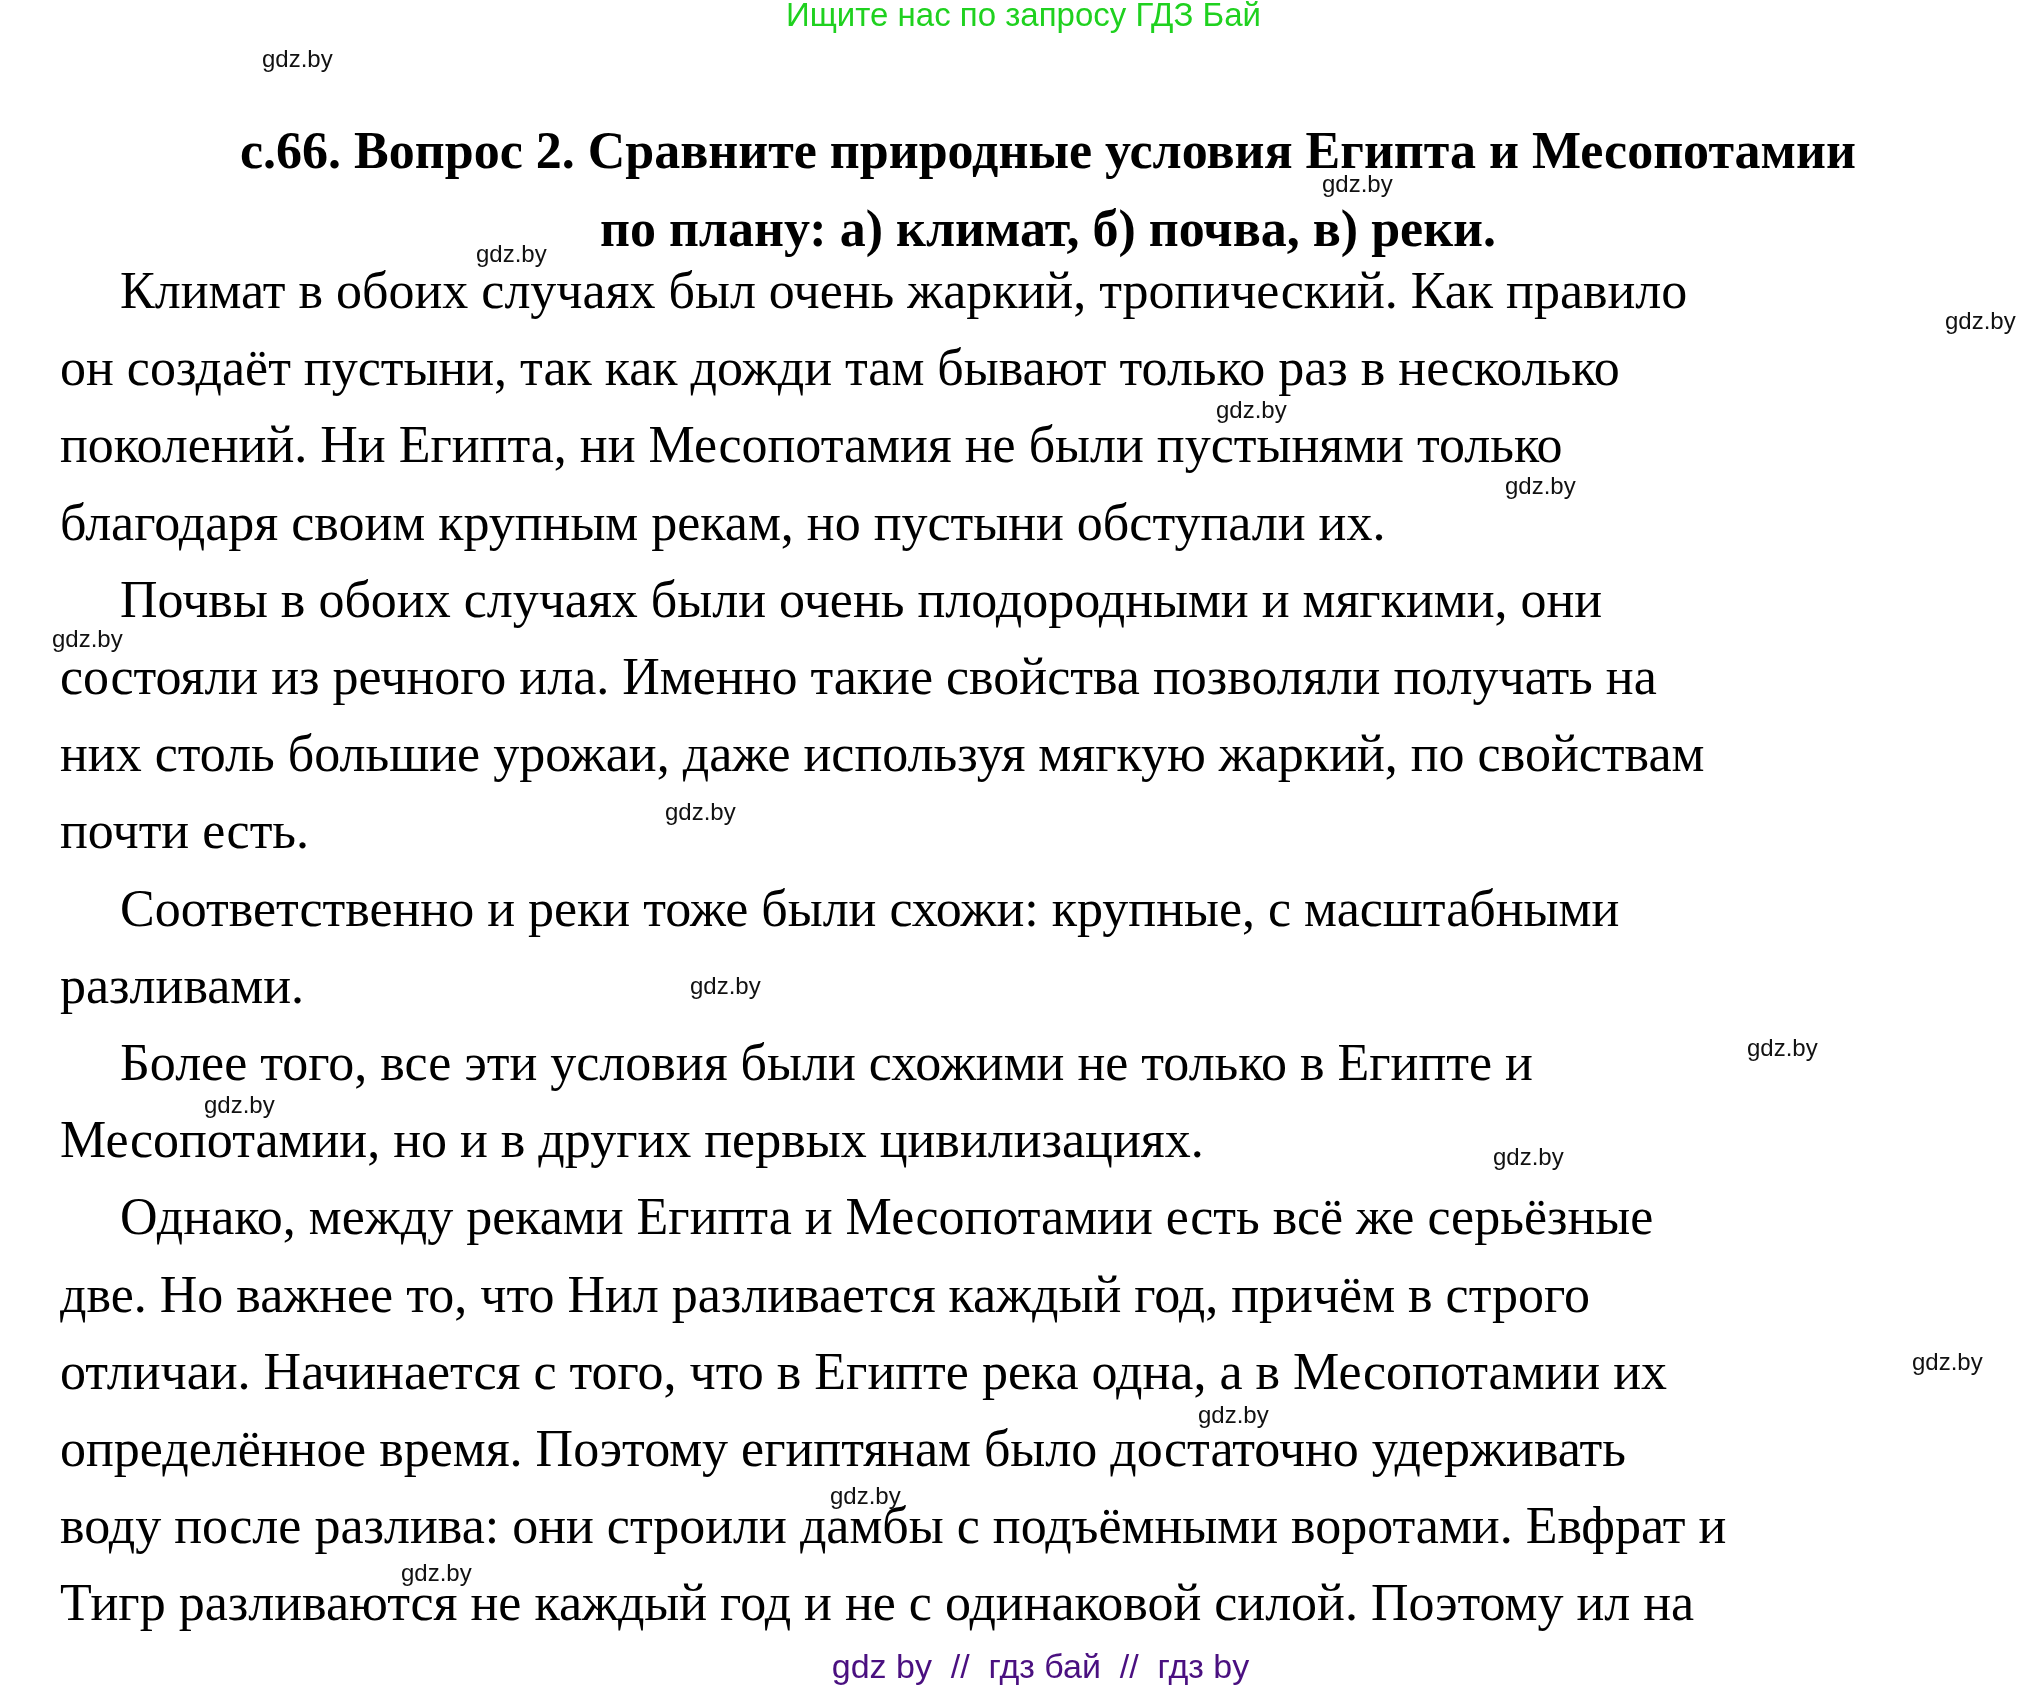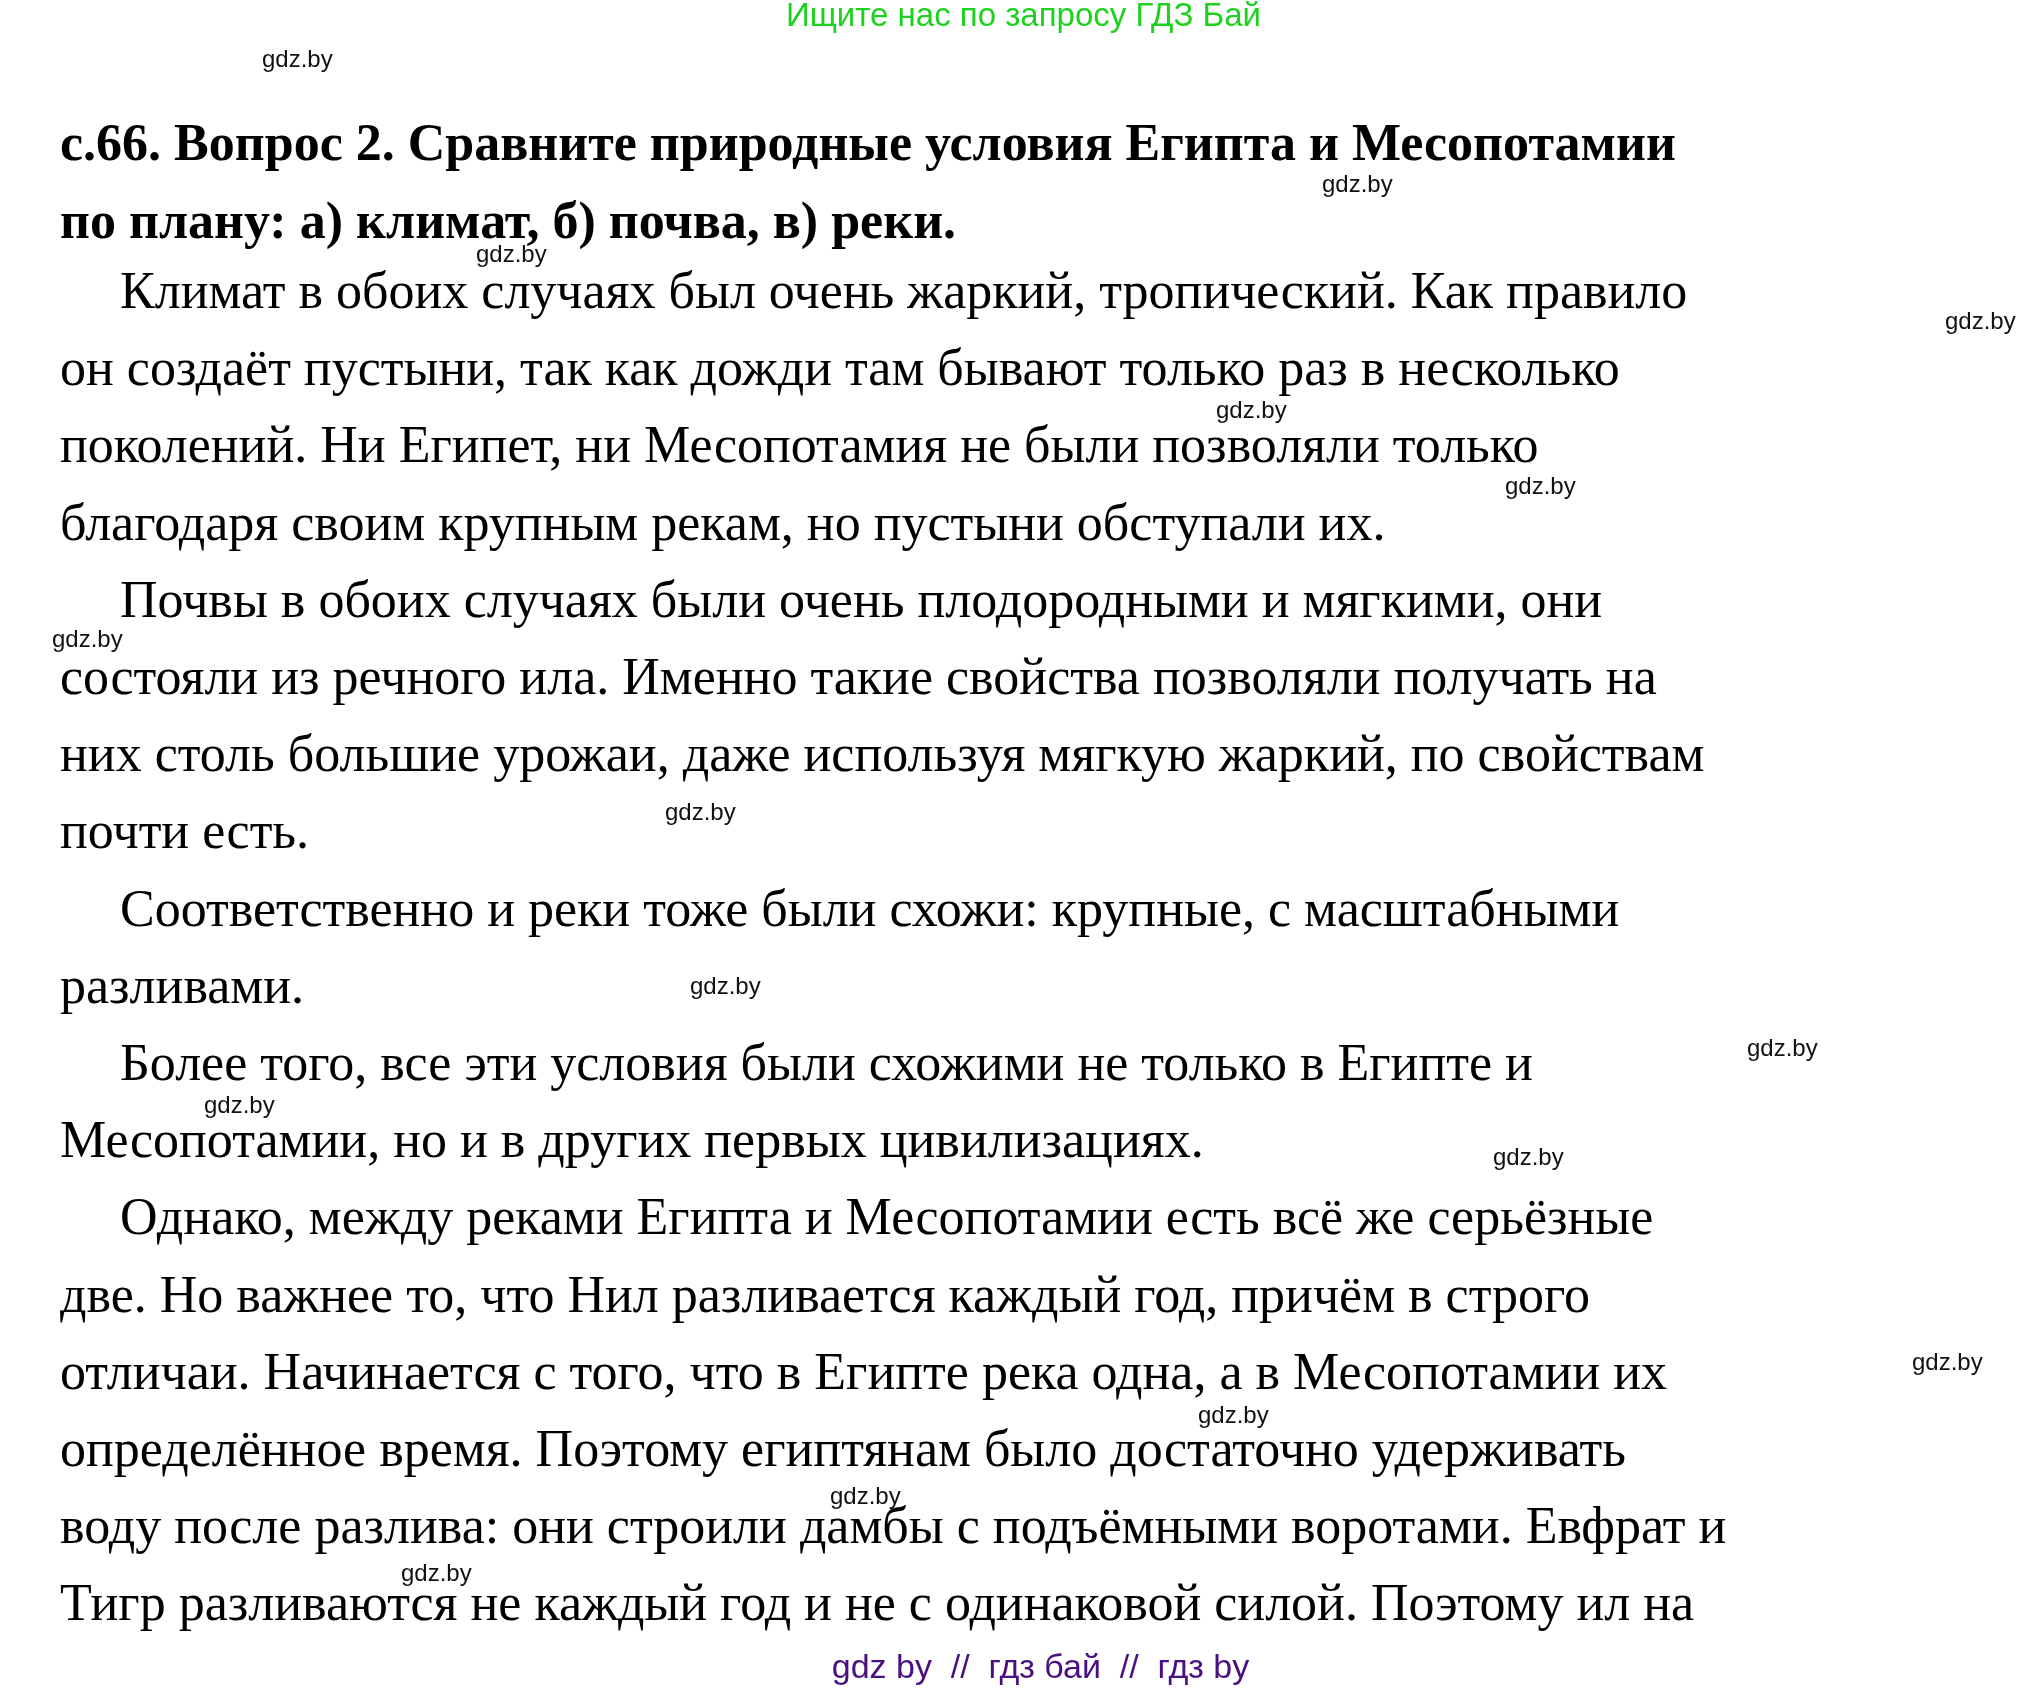--- a/index.html
+++ b/index.html
@@ -5,21 +5,21 @@
   html, body { margin:0; padding:0; background:#ffffff; }
   body { width:2041px; height:1692px; position:relative; overflow:hidden; }
   .top-banner {
     position:absolute; left:0; top:-4px; width:2041px; text-align:center;
     font-family:"Liberation Sans", sans-serif; font-size:33px; color:#1fd11f;
     padding-left:3px;
   }
   .heading {
     position:absolute; left:60px; top:104px; width:1960px;
     font-family:"Liberation Serif", serif; font-weight:bold; font-size:52px;
-    line-height:78px; color:#000; text-indent:60px; margin:0;
+    line-height:78px; color:#000; text-indent:60px; margin:8px;text-align:center;
   }
   .body-text {
     position:absolute; left:60px; top:252px; width:1960px;
     font-family:"Liberation Serif", serif; font-size:52px; line-height:77.2px; color:#000;
   }
   .line { display:block; white-space:nowrap; }
   .line.indent { padding-left:60px; }
   .wm {
     position:absolute; font-family:"Liberation Sans", sans-serif; font-size:24px;
     color:#111; white-space:nowrap; line-height:1;
@@ -36,21 +36,21 @@
 <div class="top-banner">Ищите нас по запросу ГДЗ Бай</div>
 
 <div class="heading">
   <span class="line" style="text-indent:0">с.66. Вопрос 2. Сравните природные условия Египта и Месопотамии</span>
   <span class="line" style="margin-left:-60px">по плану: а) климат, б) почва, в) реки.</span>
 </div>
 
 <div class="body-text">
   <span class="line indent">Климат в обоих случаях был очень жаркий, тропический. Как правило</span>
   <span class="line">он создаёт пустыни, так как дожди там бывают только раз в несколько</span>
-  <span class="line">поколений. Ни Египет, ни Месопотамия не были позволяли только</span>
+  <span class="line">поколений. Ни Египта, ни Месопотамия не были пустынями только</span>
   <span class="line">благодаря своим крупным рекам, но пустыни обступали их.</span>
   <span class="line indent">Почвы в обоих случаях были очень плодородными и мягкими, они</span>
   <span class="line">состояли из речного ила. Именно такие свойства позволяли получать на</span>
   <span class="line">них столь большие урожаи, даже используя мягкую жаркий, по свойствам</span>
   <span class="line">почти есть.</span>
   <span class="line indent">Соответственно и реки тоже были схожи: крупные, с масштабными</span>
   <span class="line">разливами.</span>
   <span class="line indent">Более того, все эти условия были схожими не только в Египте и</span>
   <span class="line">Месопотамии, но и в других первых цивилизациях.</span>
   <span class="line indent">Однако, между реками Египта и Месопотамии есть всё же серьёзные</span>

